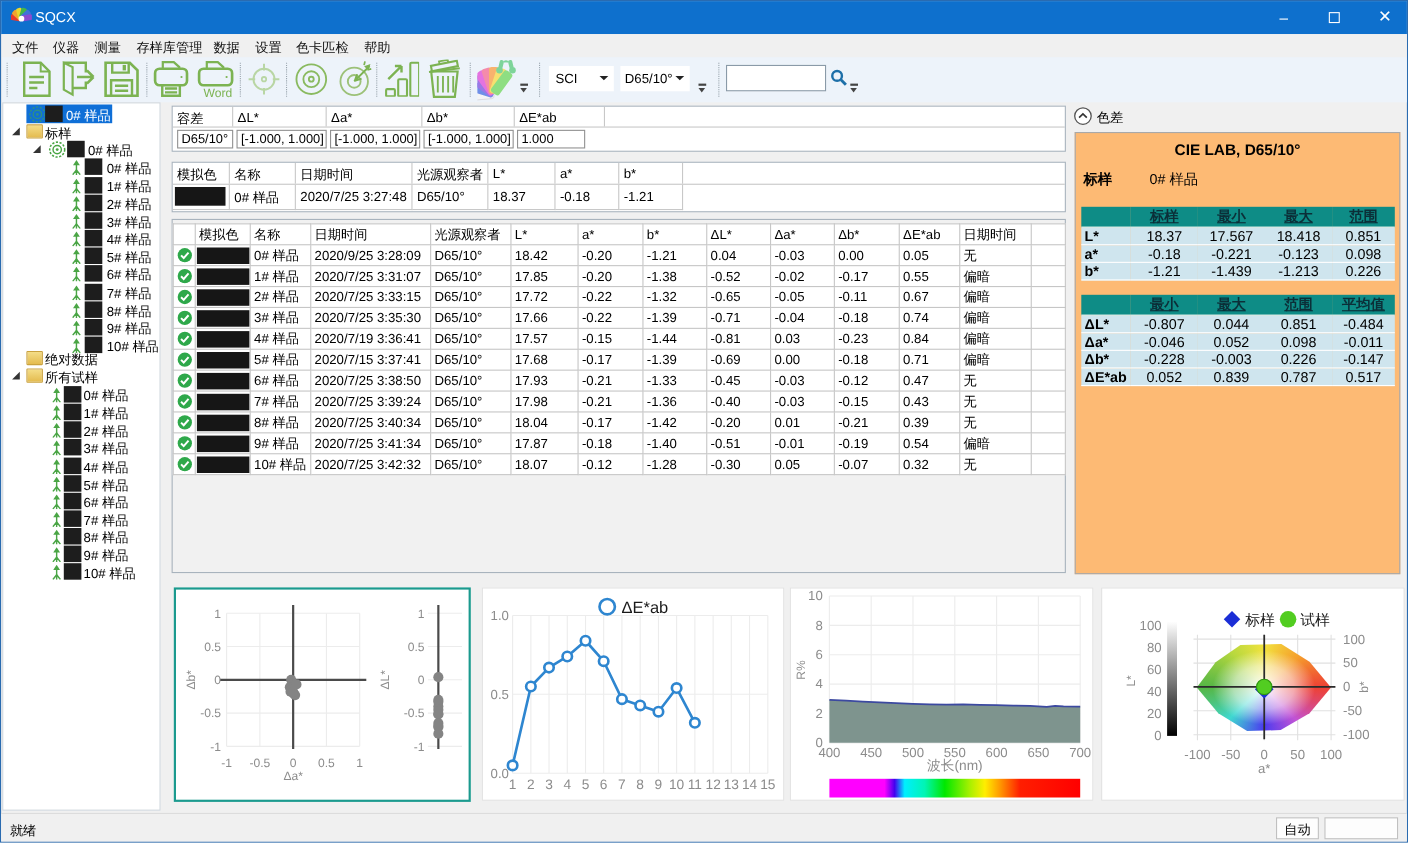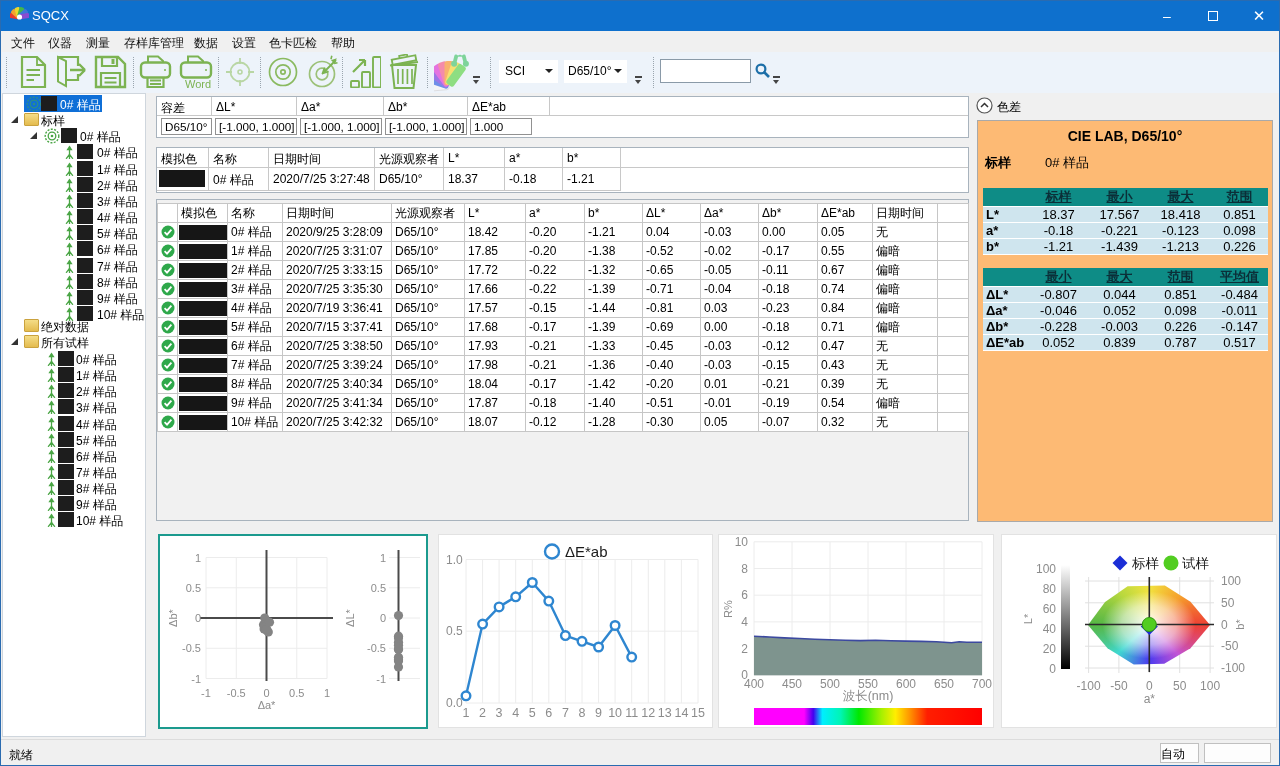--- a/index.html
+++ b/index.html
@@ -1119,15 +1119,15 @@
       <text x="131" y="34" font-size="13.5" fill="#1a1a1a">标样</text>
       <circle cx="170" cy="29" r="7.5" fill="#52cd21"></circle>
       <text x="181" y="34" font-size="13.5" fill="#1a1a1a">试样</text>
       <polygon points="148.3,84 156.8,92.5 148.3,101 139.8,92.5" fill="#1b2ed6"></polygon>
       <circle cx="148.3" cy="90.5" r="7" fill="#52cd21" stroke="#2f9710" stroke-width="1"></circle>
     </svg>
   </div>
 
 <div id="status">
   <span style="position:absolute;left:8px;top:7px;">就绪</span>
-  <span style="position:absolute;left:1159px;top:3px;width:39px;height:20px;border:1px solid #c0c0c0;background:#fdfdfd;line-height:20px;">自动</span>
+  <span style="position:absolute;left:1159px;top:3px;width:39px;height:20px;border:1px solid #c0c0c0;background:#fdfdfd;text-align:center;line-height:20px;">自动</span>
   <span style="position:absolute;left:1203px;top:3px;width:67px;height:20px;border:1px solid #c0c0c0;background:#fdfdfd;"></span>
 </div>
 
 </body></html>

